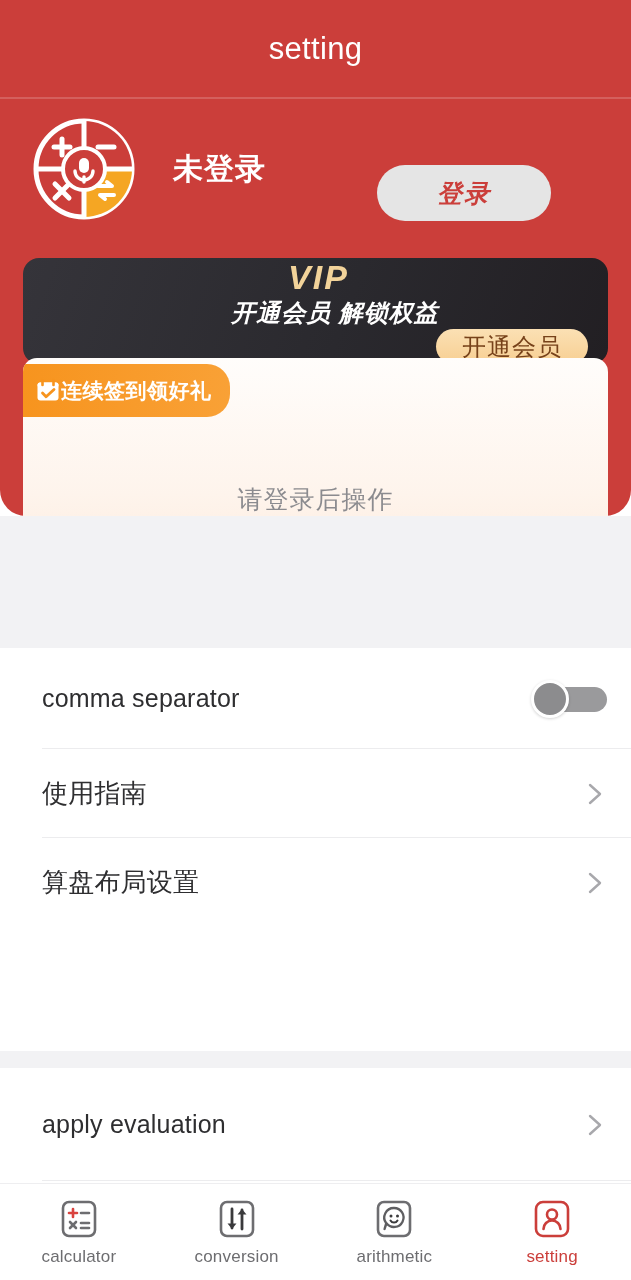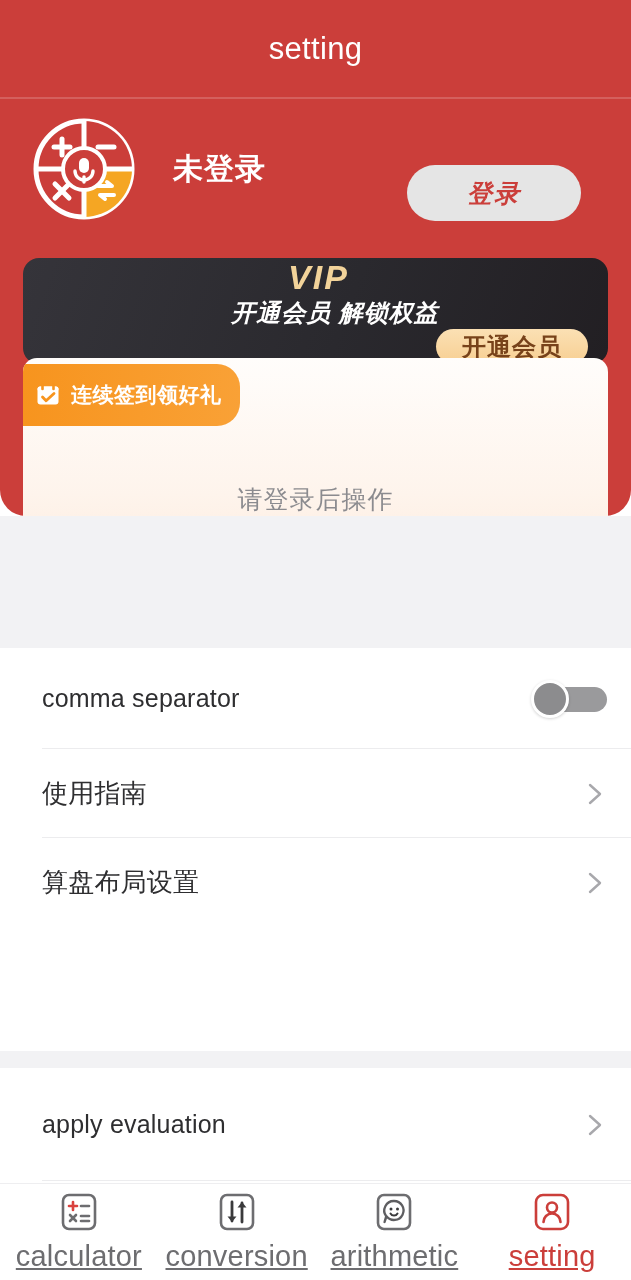--- a/index.html
+++ b/index.html
@@ -40,21 +40,21 @@
     position:absolute; left:0; top:97px;
     width:631px; height:2px;
     background:rgba(255,255,255,.18);
   }
 
   
   .profile {
     position:absolute; left:0; top:106px;
     width:631px; height:126px;
     display:flex; align-items:center;
-    padding:0 50px 0 30px;
+    padding:0 80px 0 30px;
   }
   .avatar {
     width:108px; height:108px;
     flex:0 0 108px;
     position:relative;
   }
   .profile-name {
     margin-left:35px;
     color:#ffffff;
     font-size:30px;
@@ -108,44 +108,43 @@
   .vip-cta {
     margin-left:auto;
     height:58px;
     padding:0 26px;
     border:none;
     border-radius:29px;
     background:linear-gradient(180deg,#fbe0b4 0%,#f7cf92 100%);
     color:#77421a;
     font-family:"Liberation Sans", sans-serif;
     font-size:24px;
-    font-weight:700;
+    font-weight:400;
     letter-spacing:1px;
     cursor:pointer;
     display:flex; align-items:center; justify-content:center;
     white-space:nowrap;
   }
 
   
   .signin-card {
     position:absolute; left:23px; top:358px;
     width:585px; height:262px;
     background:linear-gradient(180deg,#fffdfb 0%,#fef4ec 52%,#fde6d4 100%);
     border-radius:14px;
     overflow:hidden;
   }
   .signin-badge {
     position:absolute; left:0; top:6px;
-    height:62px;
+    height:53px;
     padding:0 18px 0 12px;
     background:linear-gradient(90deg,#f7941e 0%,#f9a136 100%);
     border-top-right-radius:23px;
     border-bottom-right-radius:23px;
     display:flex; align-items:center;
-    gap:10px;
     text-align:center;
   }
   .badge-icon {
     width:26px; height:26px;
     flex:0 0 26px;
     display:flex; align-items:center; justify-content:center;
   }
   .badge-text {
     color:#ffffff;
     font-size:21px;
@@ -298,24 +297,23 @@
   }
   .nav-item {
     flex:1;
     display:flex; flex-direction:column;
     align-items:center; justify-content:center;
     gap:7px;
     cursor:pointer;
   }
   .nav-icon { width:42px; height:42px; }
   .nav-label {
-    font-size:29px;
+    font-size:17px;
     color:#6d6d70;
     letter-spacing:.2px;
-    text-decoration:underline;
   }
   .nav-item.active .nav-label { color:#cb3e3a; }
 </style>
 </head>
 <body>
 
 <div class="screen">
 
   <div class="hero-bg"></div>
 

